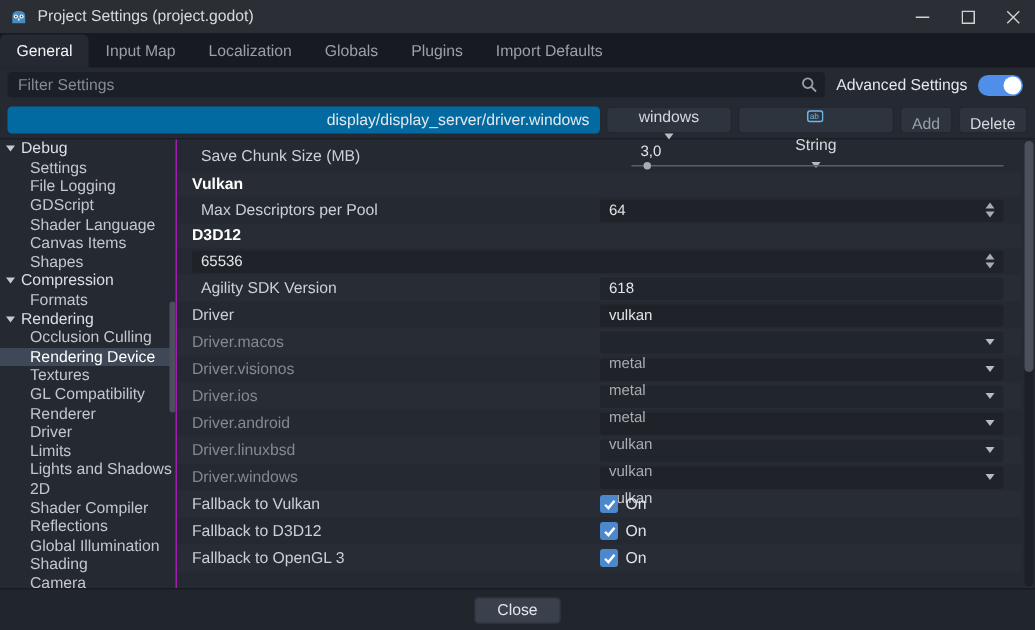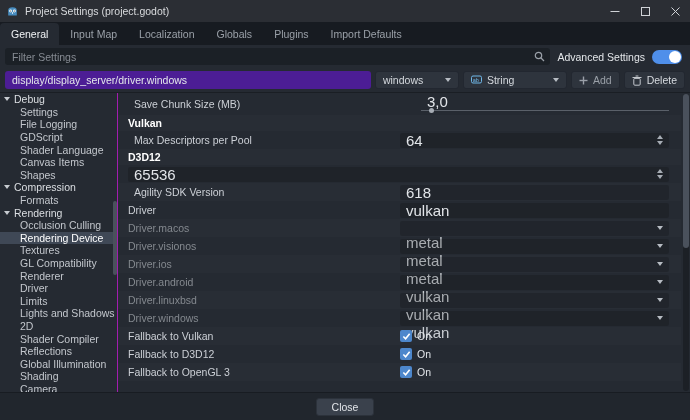--- a/index.html
+++ b/index.html
@@ -24,22 +24,22 @@
   .filter-field{flex:1;position:relative;height:17px;}
   .filter-field input{width:100%;height:100%;background:#1b2026;border:none;border-radius:3px;color:#dfe3e8;font:10.5px "Liberation Sans",sans-serif;padding:0 22px 0 7px;outline:none;}
   .filter-field input::placeholder{color:#868b93;}
   .search-icon{position:absolute;right:5px;top:3px;display:flex;}
   .advanced-label{color:#e4e7ea;font-size:10.5px;white-space:nowrap;}
   .toggle{flex:0 0 30px;width:30px;height:14px;border-radius:7px;background:var(--accent);position:relative;margin-right:3px;}
   .knob{position:absolute;right:1px;top:1px;width:12px;height:12px;border-radius:50%;background:#fff;}
 
   
   .propbar{flex:0 0 25px;display:flex;align-items:center;gap:4px;padding:0 5px;border-bottom:1px solid #1a1e24;}
-  .prop-input{flex:1;height:18px;background:#4c1d95;border:none;border-radius:3px;color:#e4e7eb;font:10.5px "Liberation Sans",sans-serif;padding:0 7px;outline:none;}
-  .dd-btn,.btn{height:18px;background:#2e343d;border:1px solid #222730;border-radius:3px;display:flex;align-items:center;gap:5px;padding:0 7px;color:#d5d9de;font-size:10.5px;white-space:nowrap;}
+  .prop-input{flex:1;height:18px;background:#0369a1;border:none;border-radius:3px;color:#e4e7eb;font:10.5px "Liberation Sans",sans-serif;padding:0 7px;outline:none;text-align:right;}
+  .dd-btn,.btn{height:18px;background:#2e343d;border:1px solid #222730;border-radius:3px;display:flex;align-items:center;gap:5px;padding:0 7px;color:#d5d9de;font-size:10.5px;white-space:nowrap;flex-direction:column;}
   .feature-dd{width:84px;justify-content:space-between;}
   .type-dd{width:104px;}
   .type-dd .lbl{flex:1;}
   .btn.add{color:#9aa0a8;}
   .chev{width:0;height:0;border-left:3.5px solid transparent;border-right:3.5px solid transparent;border-top:4px solid #b7bcc3;}
 
   
   .content{flex:1;display:flex;min-height:0;}
   .sidebar{flex:0 0 118px;border-right:1px solid #a21caf;position:relative;overflow:hidden;}
   .tree-item{height:12.6px;display:flex;align-items:center;padding-left:20px;color:#c3c7cd;font-size:10.5px;white-space:nowrap;overflow:hidden;}
@@ -53,21 +53,21 @@
   .rows{position:absolute;left:0;top:0;right:9px;}
   .row{display:flex;align-items:center;height:18px;padding-left:10px;}
   .row:nth-child(even){background:rgba(255,255,255,0.016);}
   .row-header{height:16px;}
   .hdr-label{font-weight:bold;color:#fff;font-size:10.5px;}
   .row-slider{height:22px;gap:21px;}
   .row-label{flex:0 0 272px;color:#ccd0d6;font-size:10.5px;white-space:nowrap;overflow:hidden;}
   .row-label.ind{padding-left:6px;}
   .row-label.dim{color:#84898f;}
   .row-value{flex:1;display:flex;align-items:center;margin-right:12px;min-width:0;}
-  .field{flex:1;height:15px;display:flex;align-items:center;justify-content:space-between;background:rgba(0,0,0,0.16);border-radius:2px;padding:0 6px;color:#e2e5e9;font-size:15px;}
+  .field{flex:1;height:15px;display:flex;align-items:center;justify-content:space-between;background:rgba(0,0,0,0.16);border-radius:2px;padding:0 6px;color:#e2e5e9;font-size:10px;}
   .field.dd .field-text{color:#c9cdd2;margin-top:28px;}
   .spinner{display:flex;flex-direction:column;gap:2px;margin-left:6px;}
   .tri{width:0;height:0;border-left:3px solid transparent;border-right:3px solid transparent;}
   .tri.up{border-bottom:4px solid #a7adb5;}
   .tri.down{border-top:4px solid #a7adb5;}
   .row-value.has-slider{position:relative;height:100%;align-items:flex-start;padding-top:2px;}
   .row-value.has-slider .field{background:transparent;height:13px;}
   .slider-track{position:absolute;left:0;right:0;bottom:4px;height:1px;background:#5a6069;}
   .slider-grabber{position:absolute;left:8px;top:-2px;width:5px;height:5px;border-radius:50%;background:#a7adb5;}
   .checkbox{width:12px;height:12px;border-radius:2px;background:var(--check);display:flex;align-items:center;justify-content:center;}

